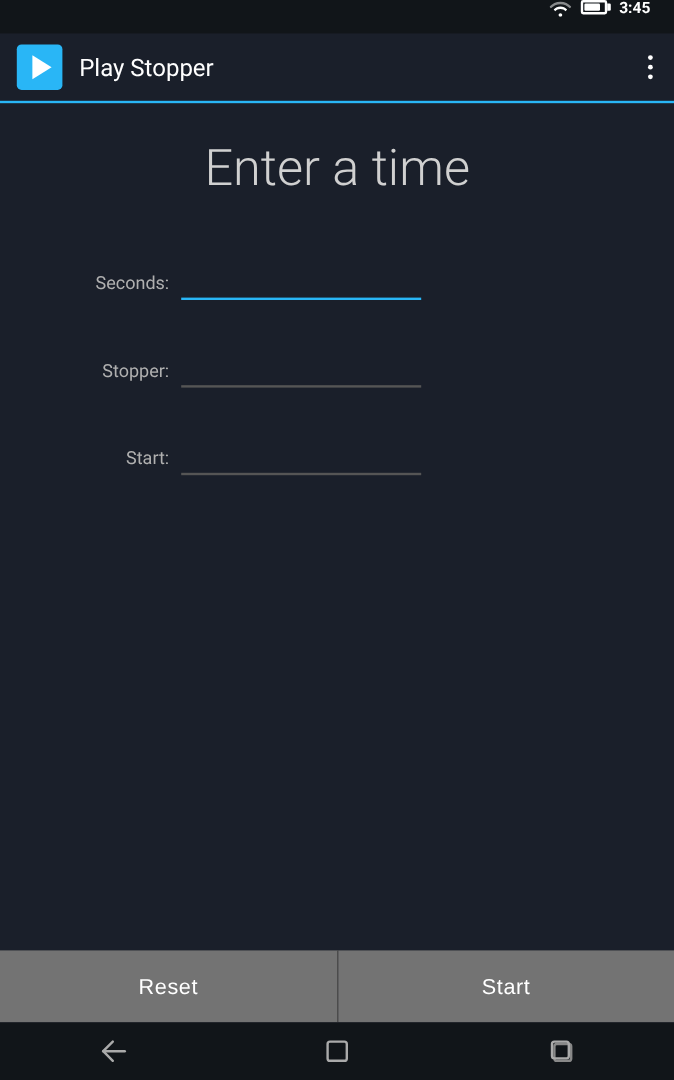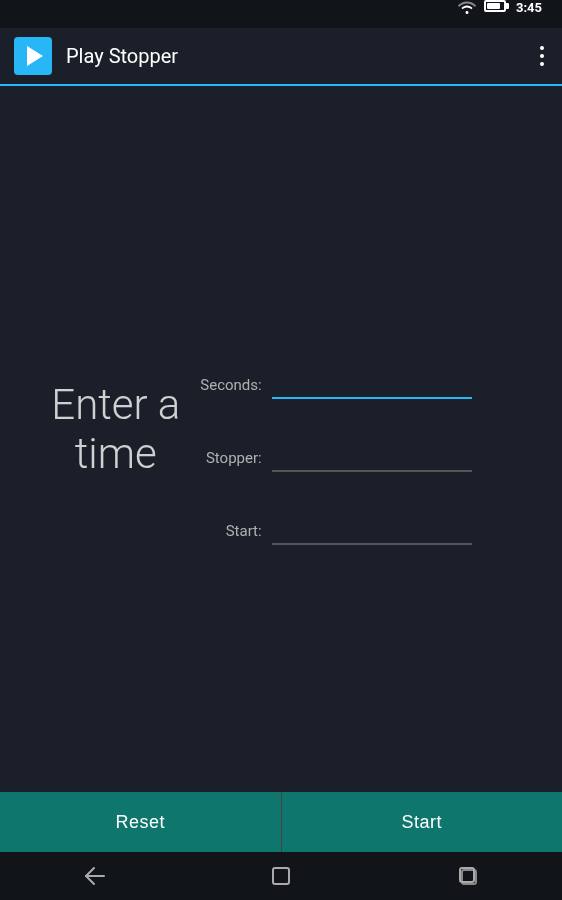--- a/index.html
+++ b/index.html
@@ -124,21 +124,21 @@
       background: #fff;
       border-radius: 50%;
     }
 
     
     #main-content {
       width: 100%;
       height: calc(900px - 28px - 58px - 60px - 48px);
       padding: 30px 40px 20px 40px;
       display: flex;
-      flex-direction: row;
+      flex-direction: column;
       align-items: center;
     }
 
     #enter-time-title {
       color: #d0d0d0;
       font-size: 42px;
       font-weight: 300;
       margin-bottom: 30px;
       text-align: center;
     }
@@ -189,21 +189,21 @@
       bottom: 48px;
       left: 0;
       width: 100%;
       height: 60px;
       display: flex;
     }
 
     .action-button {
       flex: 1;
       height: 100%;
-      background: #0f766e;
+      background: #737373;
       border: none;
       color: #fff;
       font-size: 18px;
       font-weight: 400;
       cursor: pointer;
       letter-spacing: 0.5px;
       transition: background 0.1s;
     }
 
     .action-button:first-child {

